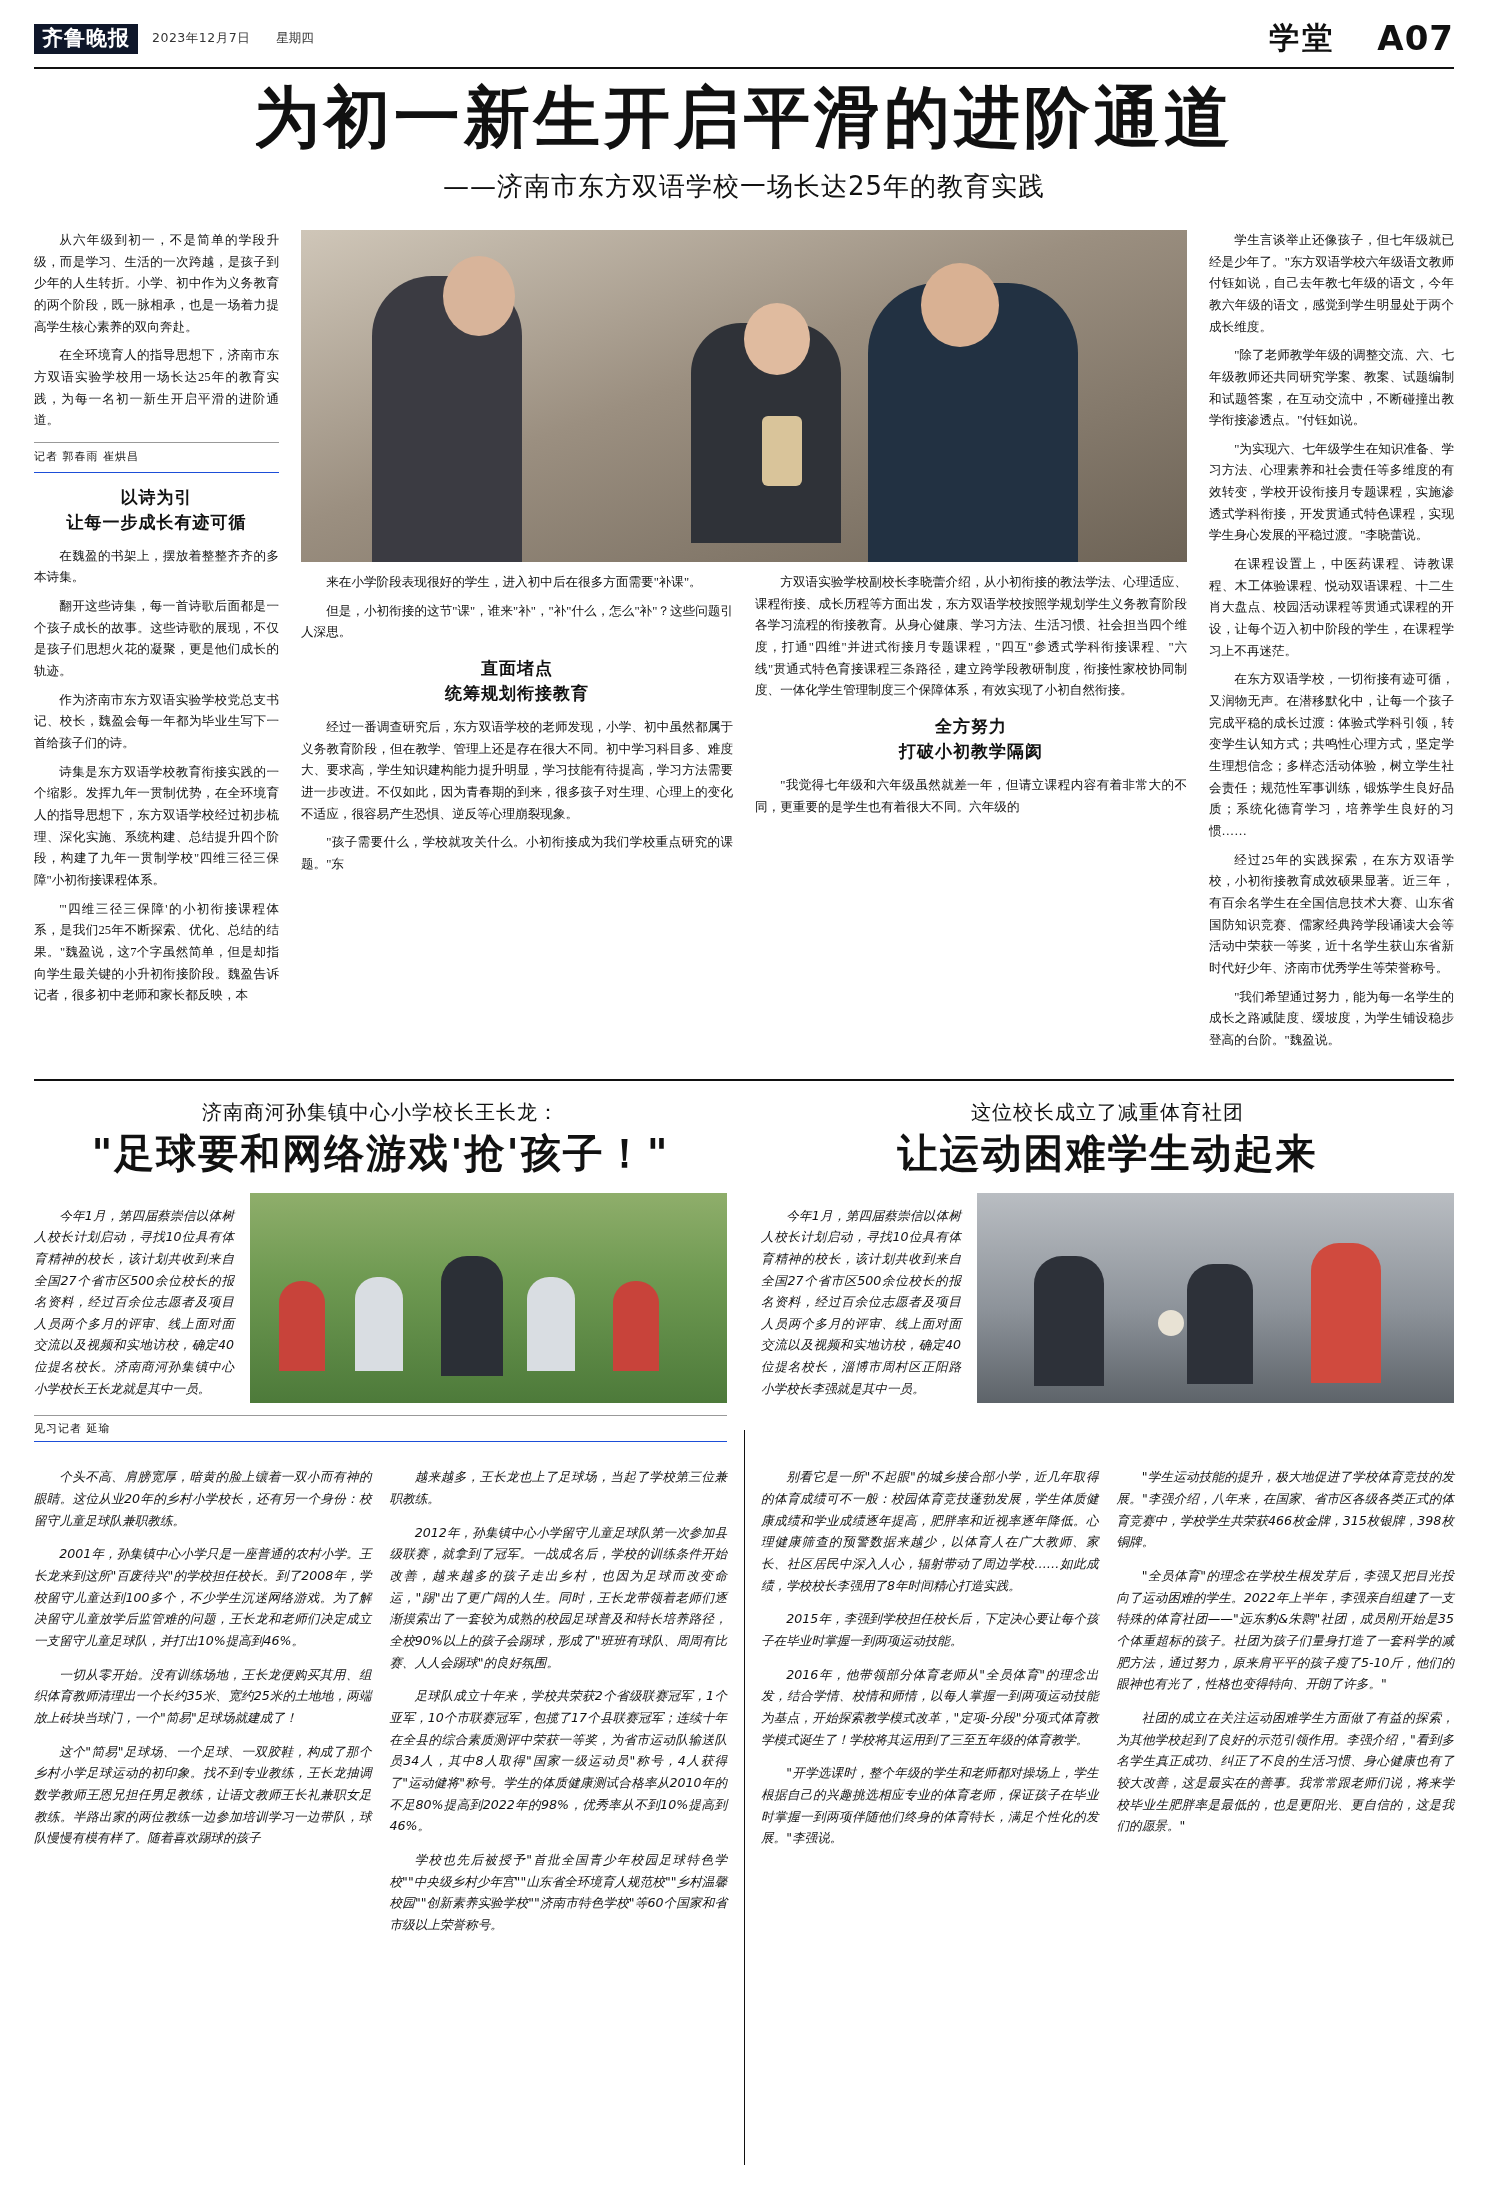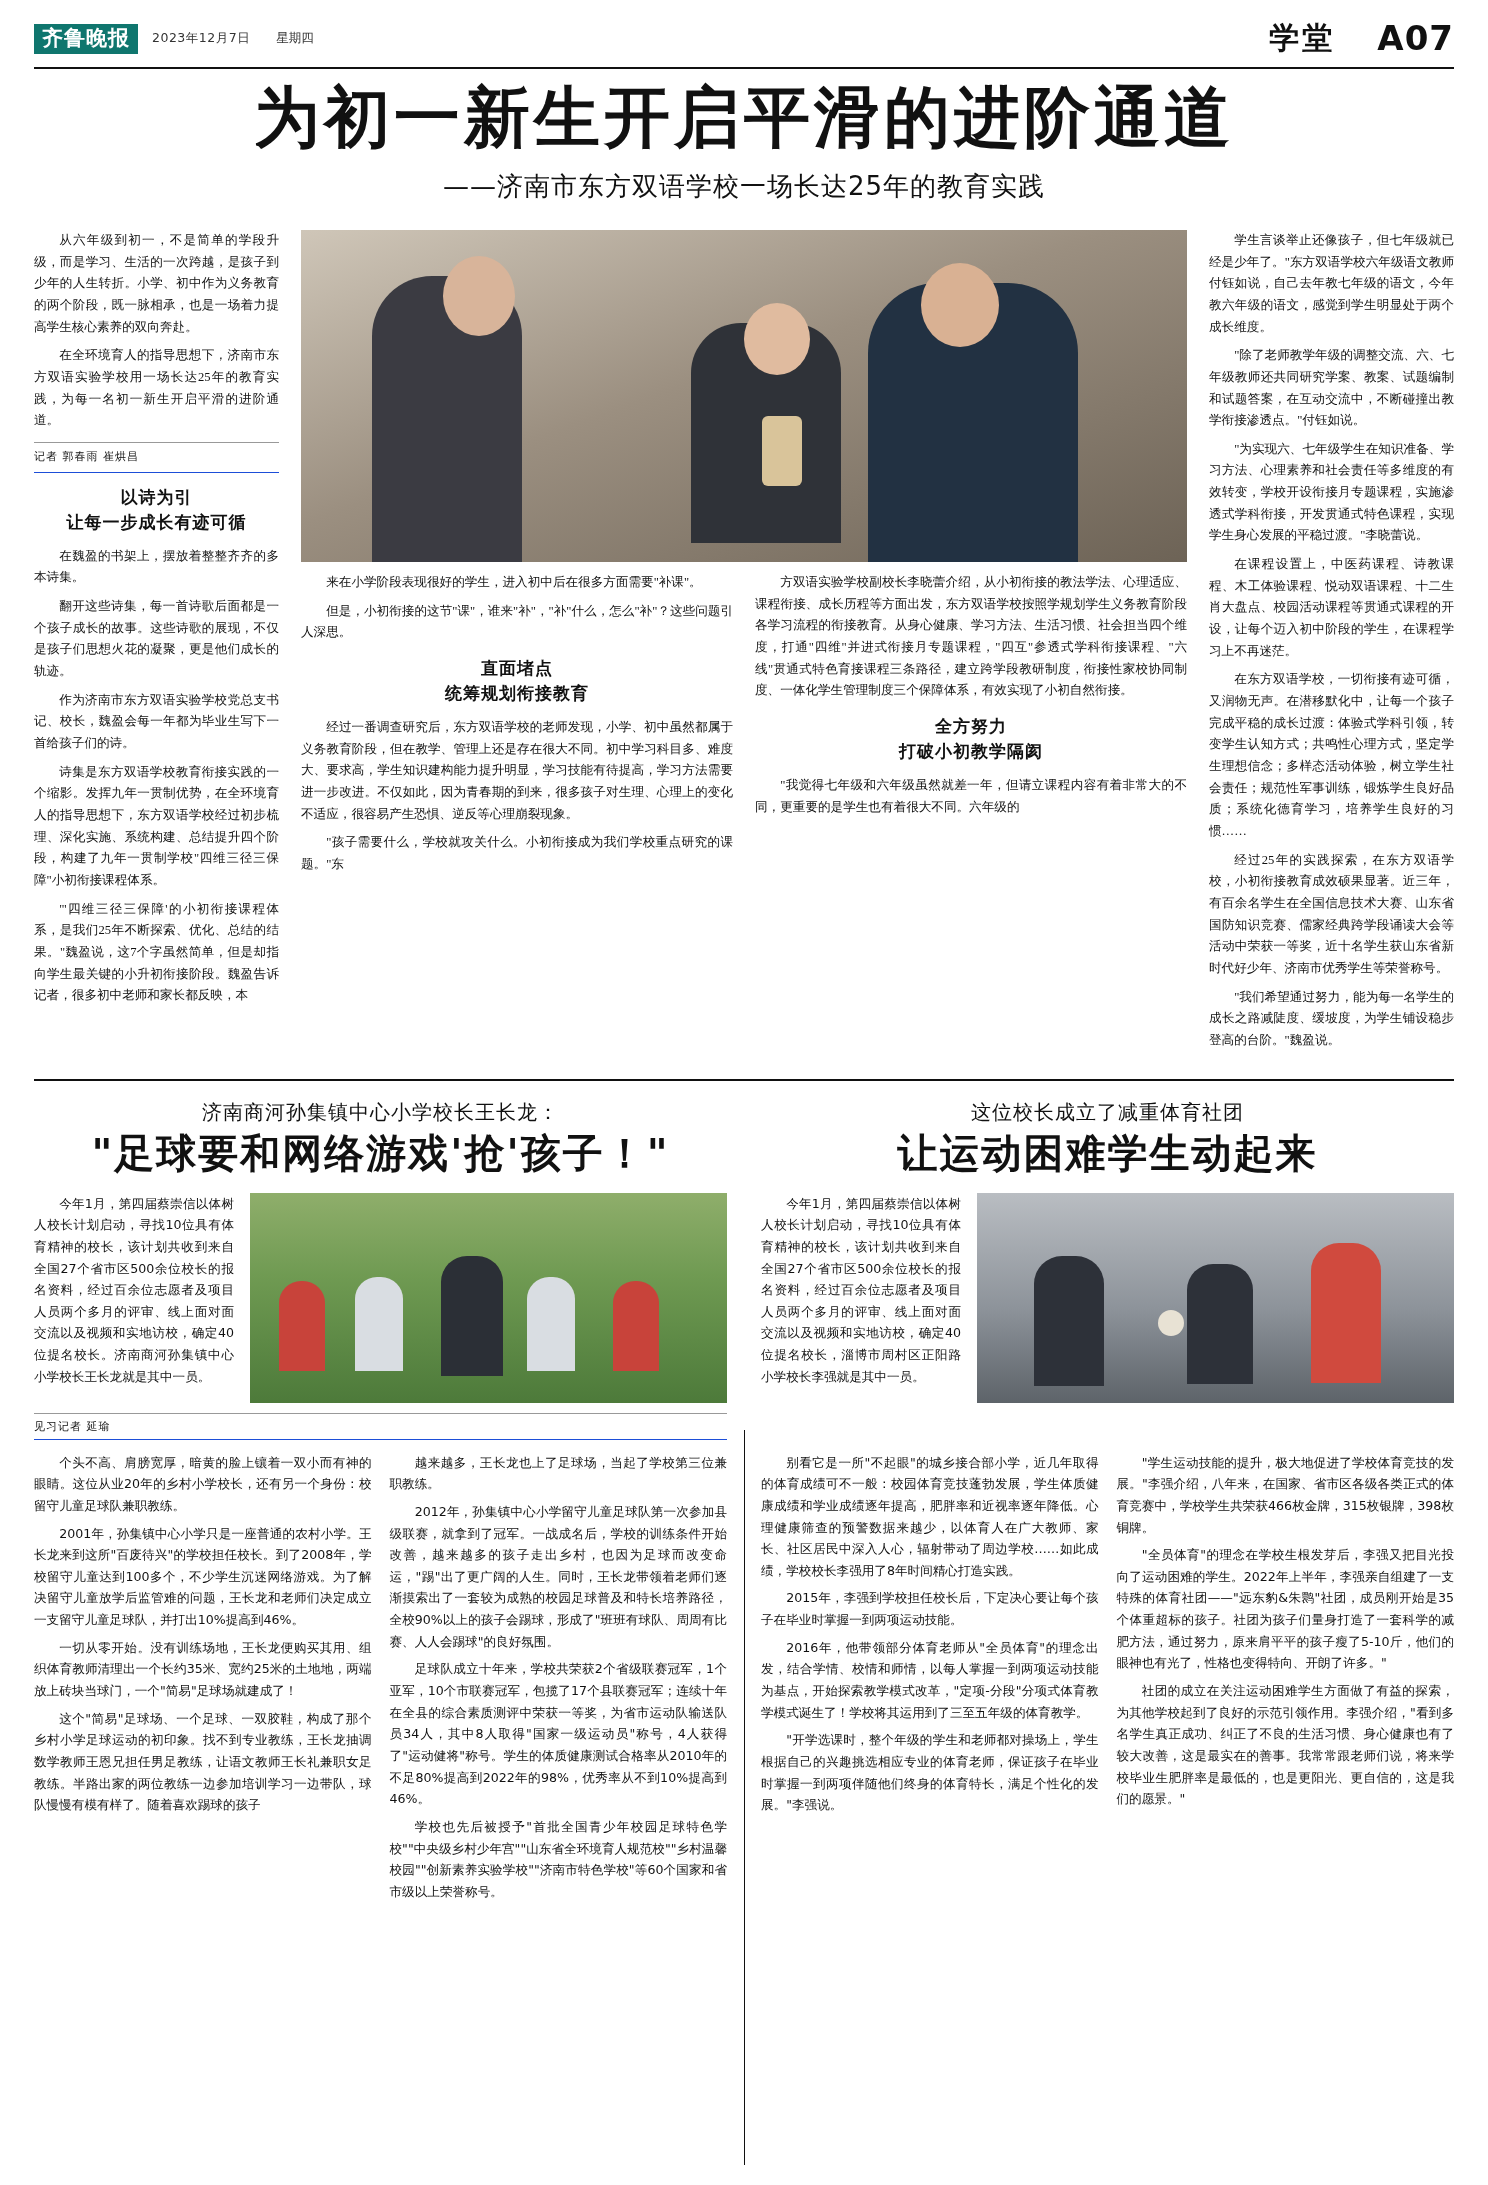--- a/index.html
+++ b/index.html
@@ -17,21 +17,21 @@
     position: relative;
   }
   
   .masthead {
     display: flex;
     align-items: center;
     border-bottom: 2px solid #111;
     padding-bottom: 8px;
   }
   .logo {
-    background: #0f766e;
+    background: #0f172a;
     color: #fff;
     font-weight: bold;
     font-size: 21px;
     letter-spacing: 1px;
     padding: 4px 8px 5px 8px;
     line-height: 1;
     font-family: "DejaVu Sans", sans-serif;
   }
   .masthead-date {
     font-size: 12.5px;
@@ -143,21 +143,21 @@
     gap: 16px;
   }
   .bstory-cols {
     display: grid;
     grid-template-columns: 1fr 1fr;
     gap: 18px;
     margin-top: 10px;
   }
   .photo.p2 { height: 210px; }
   .lead { font-size: 12.6px; line-height: 1.72; text-align: justify; }
-  .lead p { margin: 0 0 6px 0; text-indent: 2em; }
+  .lead p { margin: 12px 0 6px 0; text-indent: 2em; font-style: italic; }
   .col-divider {
     position: absolute;
     left: 744px;
     top: 1430px;
     bottom: 20px;
     border-left: 1px solid #111;
   }
 </style>
 </head>
 <body>

